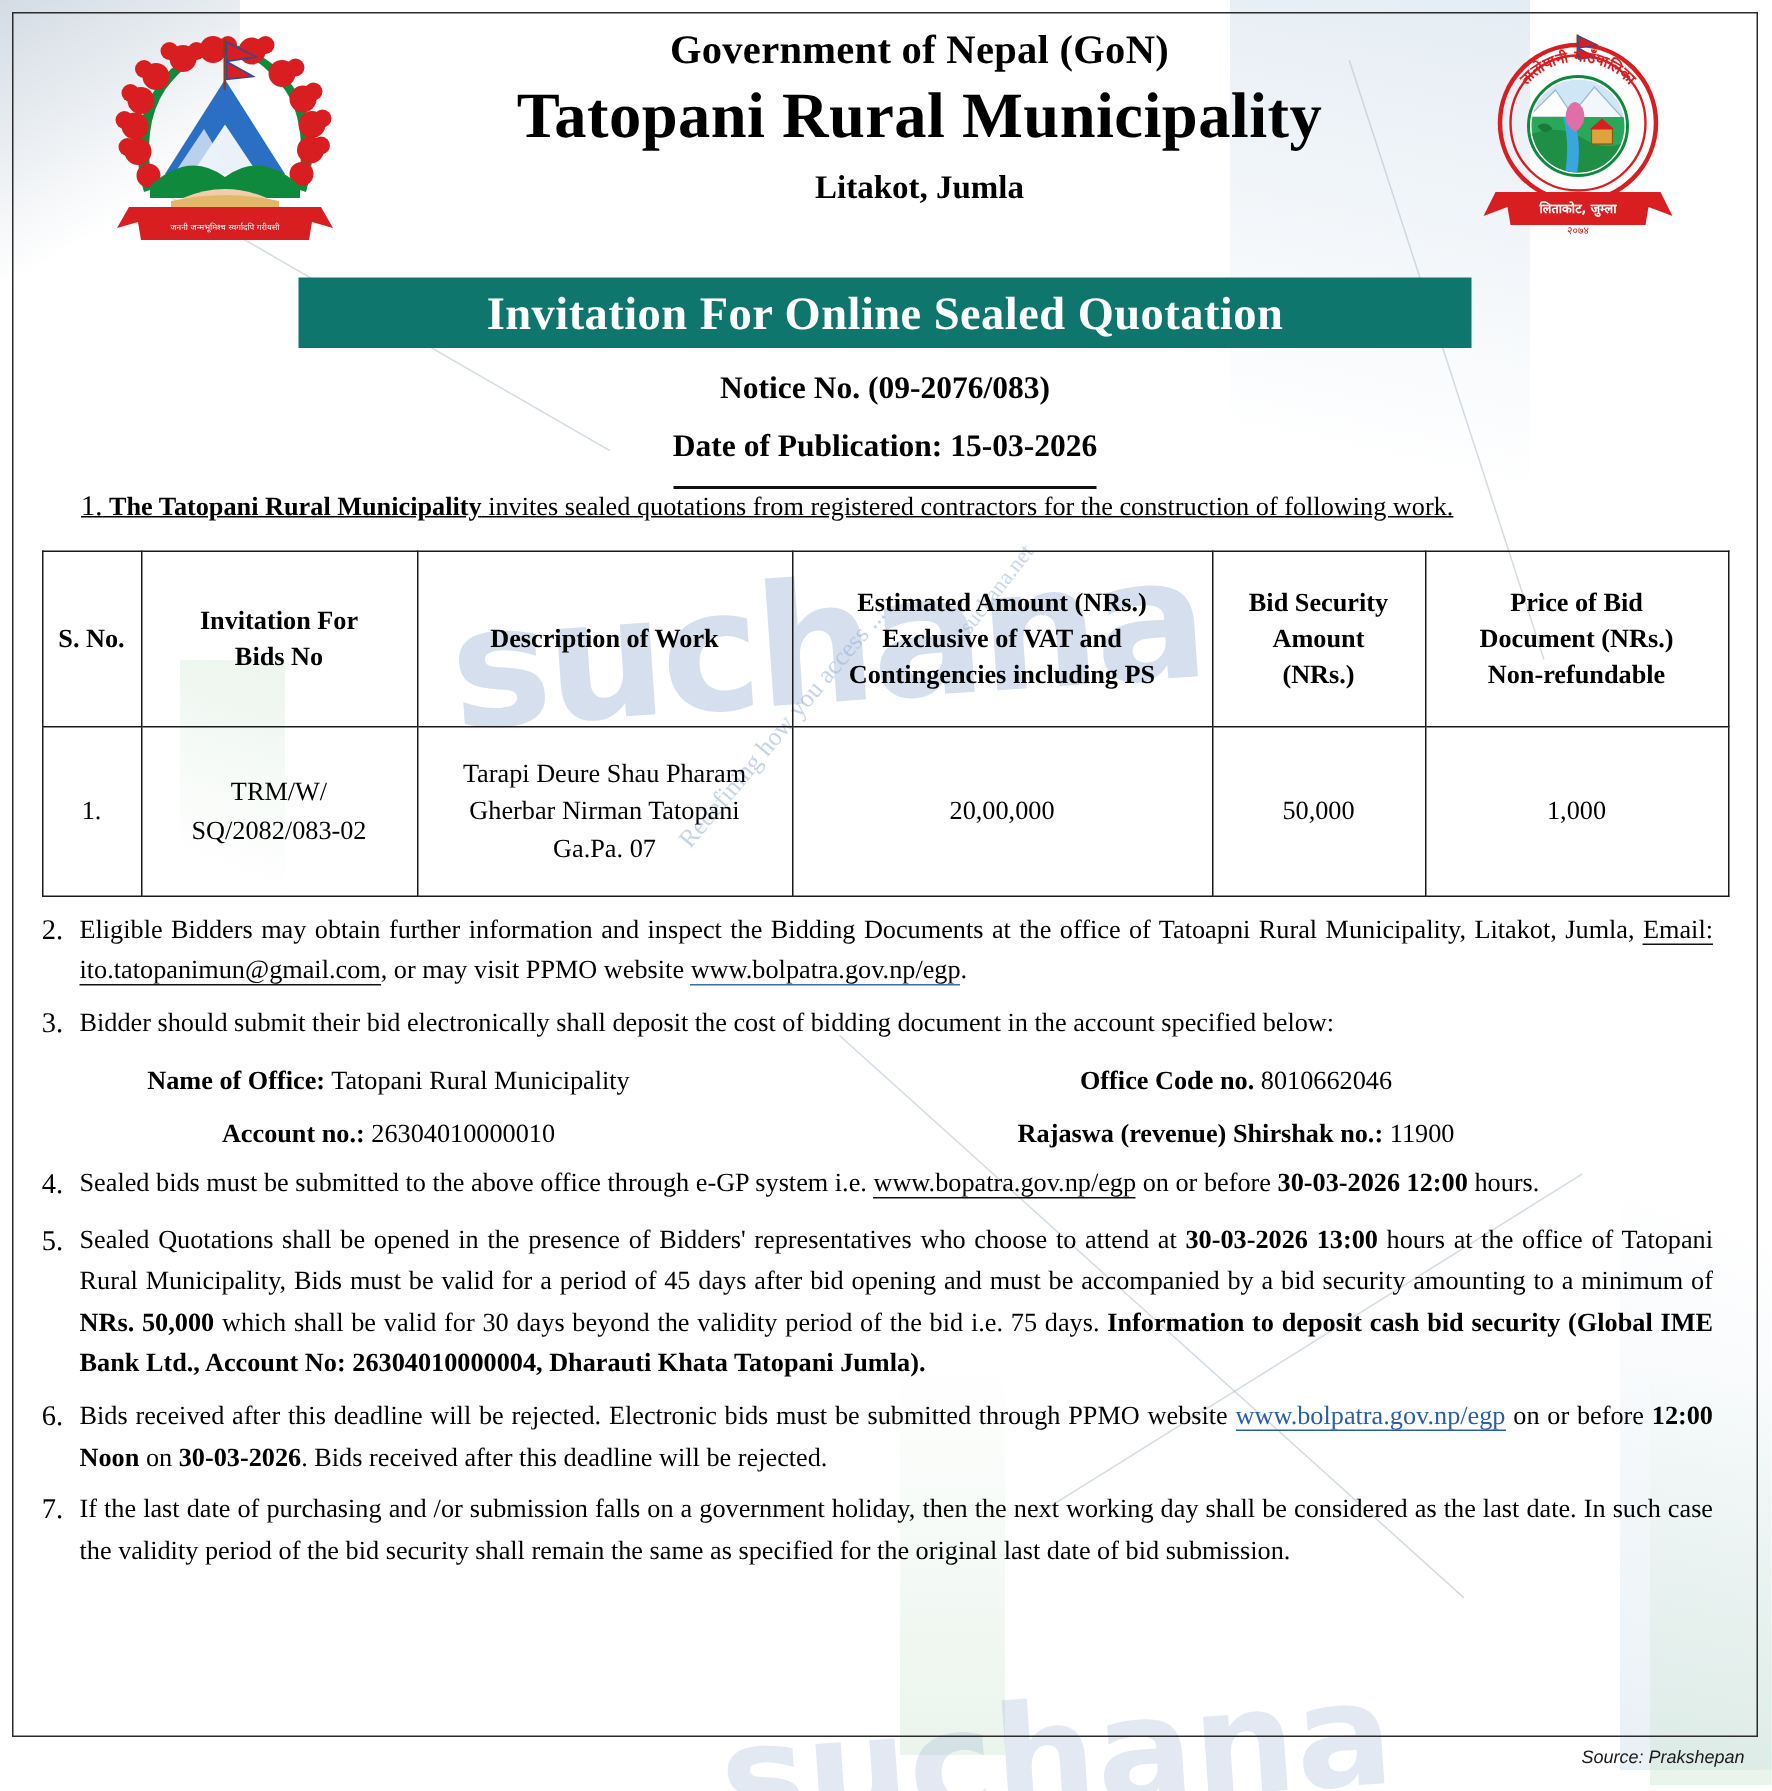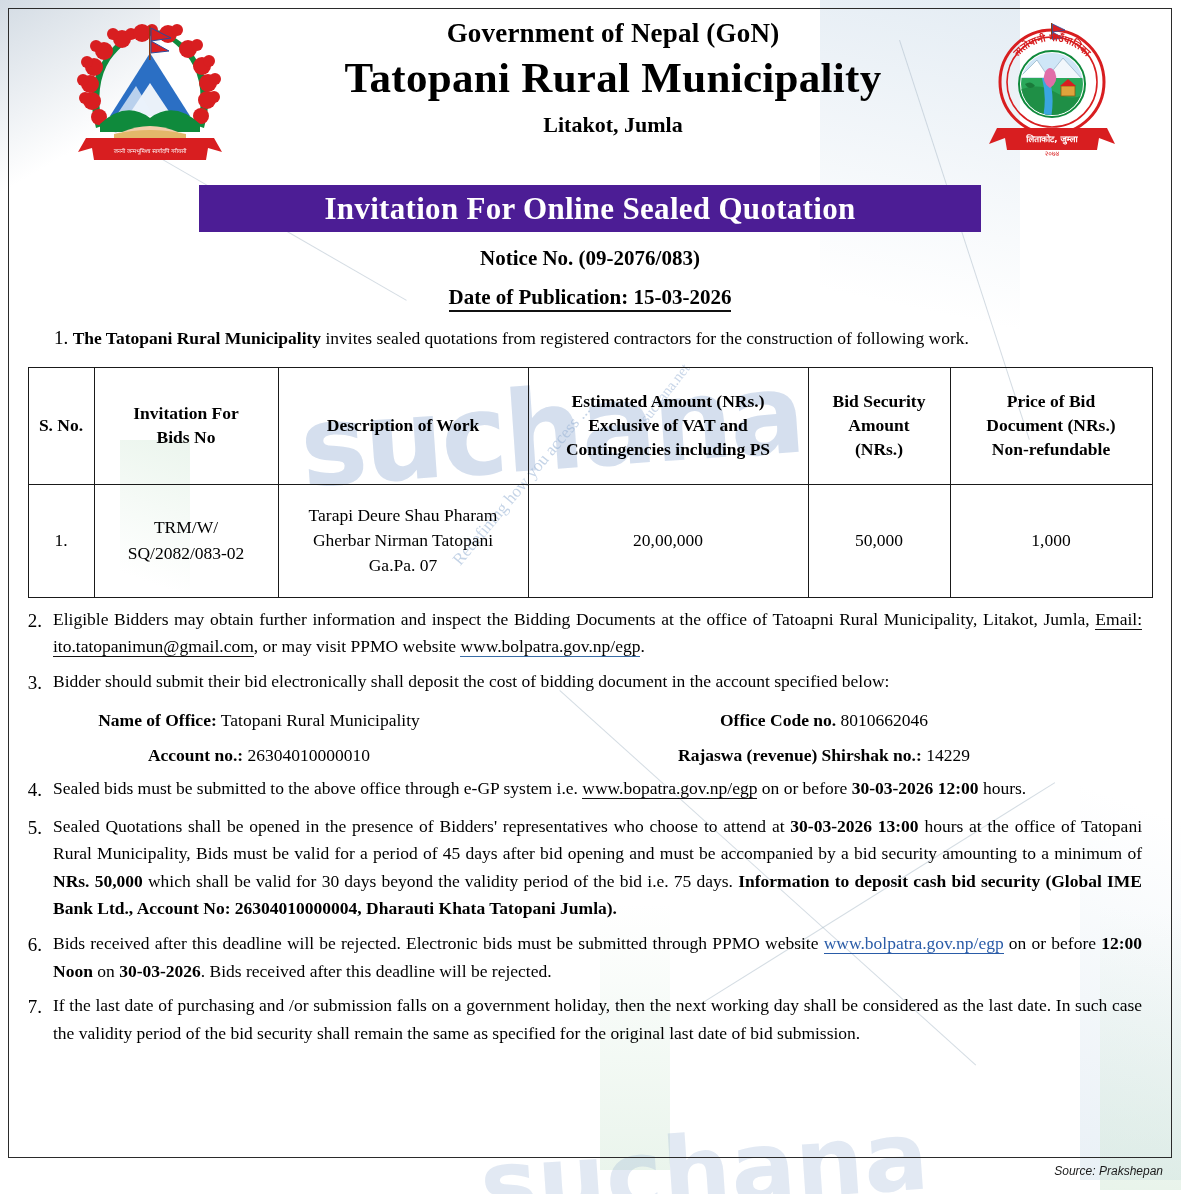--- a/index.html
+++ b/index.html
@@ -75,30 +75,30 @@
   .hdr{position:relative;height:165px;}
   .emblem-left{position:absolute;left:58px;top:12px;width:168px;height:150px;}
   .emblem-right{position:absolute;right:55px;top:12px;width:130px;height:140px;}
   .hdr-text{position:absolute;left:236px;right:190px;top:10px;text-align:center;}
   .gon{font-size:27px;font-weight:bold;letter-spacing:.2px;line-height:1.15;}
   .muni{font-size:43px;font-weight:bold;line-height:1.18;margin-top:4px;letter-spacing:.3px;}
   .place{font-size:22px;font-weight:bold;margin-top:8px;}
 
   .banner{
     margin:12px auto 0 auto;width:782px;height:47px;
-    background:#4c1d95;color:#fff;
+    background:#0f766e;color:#fff;
     display:flex;align-items:center;justify-content:center;
     font-size:31px;font-weight:bold;letter-spacing:.3px;
   }
   .notice-no{text-align:center;font-size:21px;font-weight:bold;margin-top:14px;}
   .pub-date{text-align:center;font-size:21px;font-weight:bold;margin-top:14px;}
-  .pub-date span{border-bottom:2px solid #111;padding-bottom:1px;}
+  .pub-date span{border-bottom:2px solid #111;padding-bottom:15px;}
 
   .clause1{
-    margin:16px 0 16px 46px;font-size:17.5px;line-height:1.3;
+    margin:16px 0 16px 46px;font-size:17.5px;line-height:1.3;text-decoration:underline;
   }
   .clause1 .num{font-size:19px;}
   .clause1 b{font-weight:bold;}
 
   
   table.bidtable{
     border-collapse:collapse;width:1124px;margin:6px auto 0 auto;
     table-layout:fixed;background:transparent;
   }
   table.bidtable th, table.bidtable td{
@@ -351,21 +351,21 @@
         </div>
       </div>
 
       <div class="kv">
         <div class="col1"><b>Name of Office:</b><span> Tatopani Rural Municipality</span></div>
         <div class="col2"><b>Office Code no.</b><span> 8010662046</span></div>
       </div>
 
       <div class="kv">
         <div class="col1"><b>Account no.:</b><span> 26304010000010</span></div>
-        <div class="col2"><b>Rajaswa (revenue) Shirshak no.:</b><span> 14229</span></div>
+        <div class="col2"><b>Rajaswa (revenue) Shirshak no.:</b><span> 11900</span></div>
       </div>
 
       <div class="cl just">
         <div class="n">4.</div>
         <div class="body"><span>Sealed bids must be submitted to the above office through e-GP system i.e. </span><span class="u">www.bopatra.gov.np/egp</span><span> on or before </span><b>30-03-2026 12:00</b><span> hours.</span></div>
       </div>
 
       <div class="cl just">
         <div class="n">5.</div>
         <div class="body"><span>Sealed Quotations shall be opened in the presence of Bidders' representatives who choose to attend at </span><b>30-03-2026 13:00</b><span> hours at the office of Tatopani Rural Municipality, Bids must be valid for a period of 45 days after bid opening and must be accompanied by a bid security amounting to a minimum of </span><b>NRs. 50,000</b><span> which shall be valid for 30 days beyond the validity period of the bid i.e. 75 days. </span><b>Information to deposit cash bid security (Global IME Bank Ltd., Account No: 26304010000004, Dharauti Khata Tatopani Jumla).</b></div>

